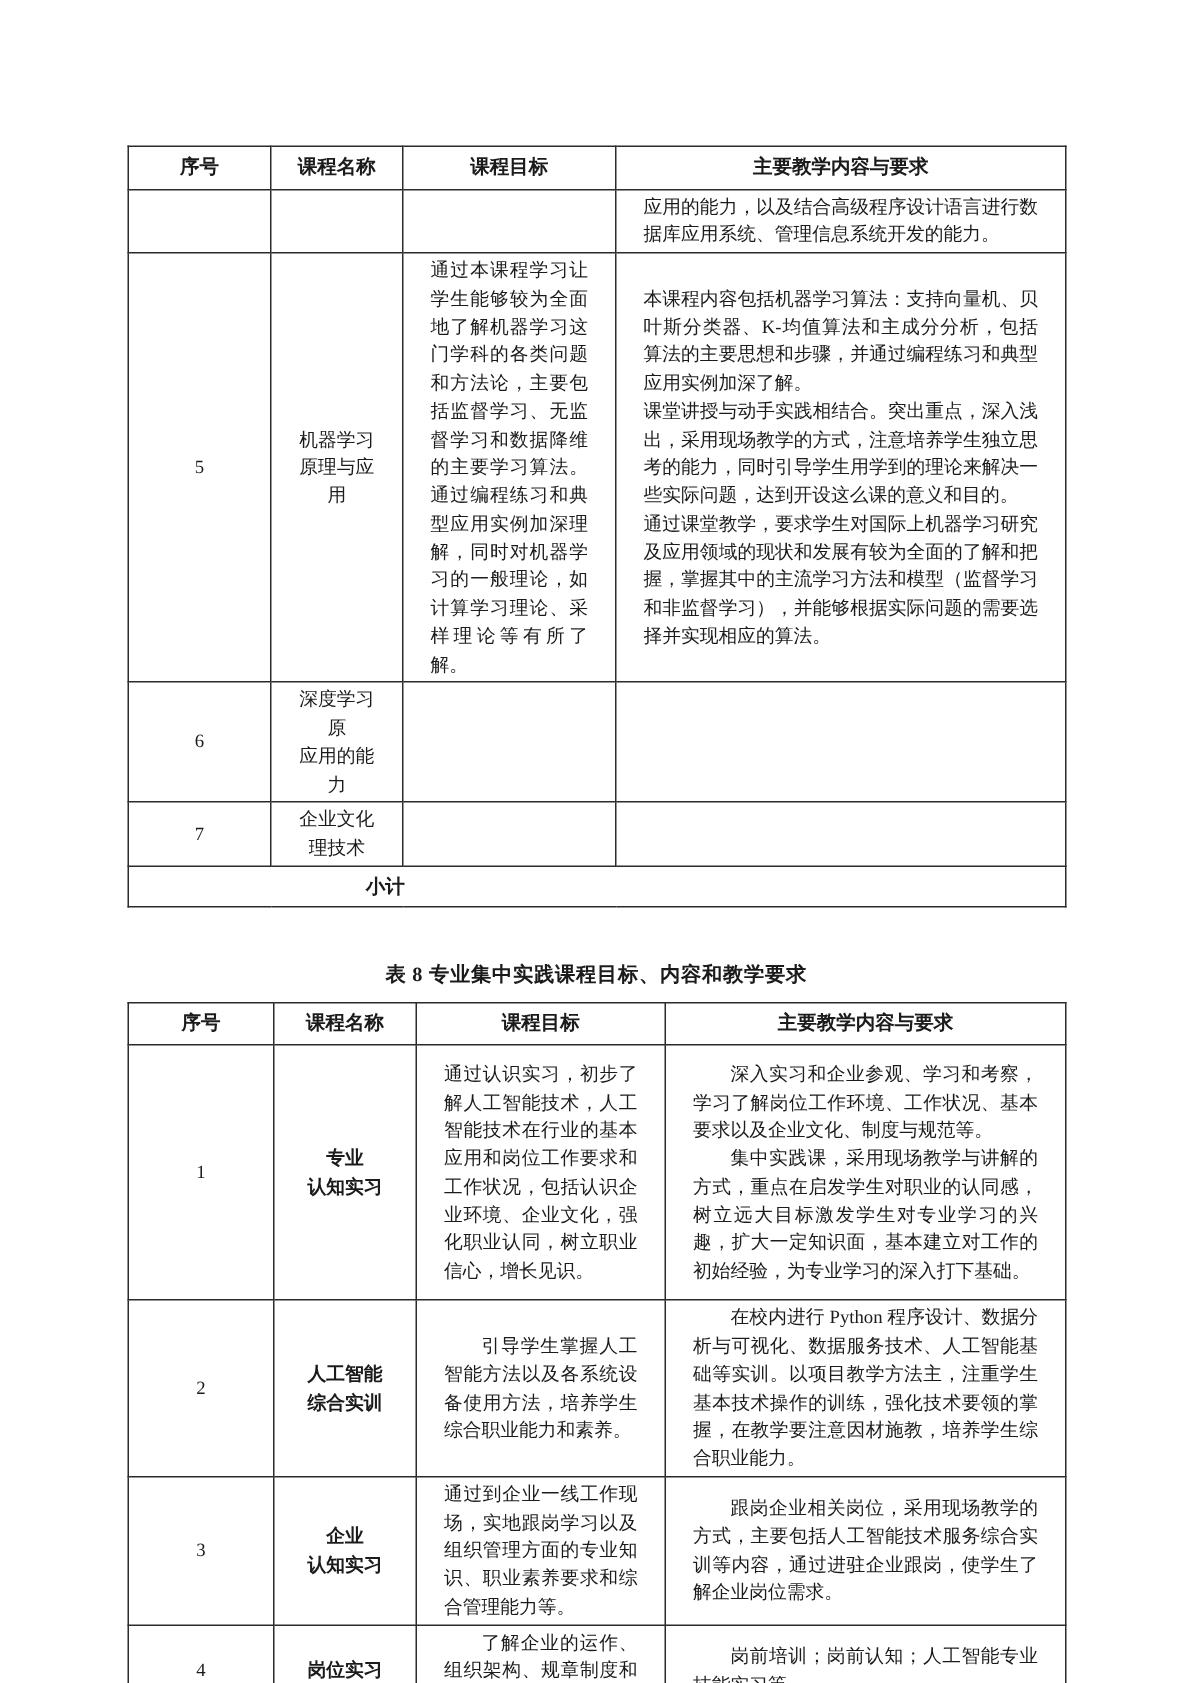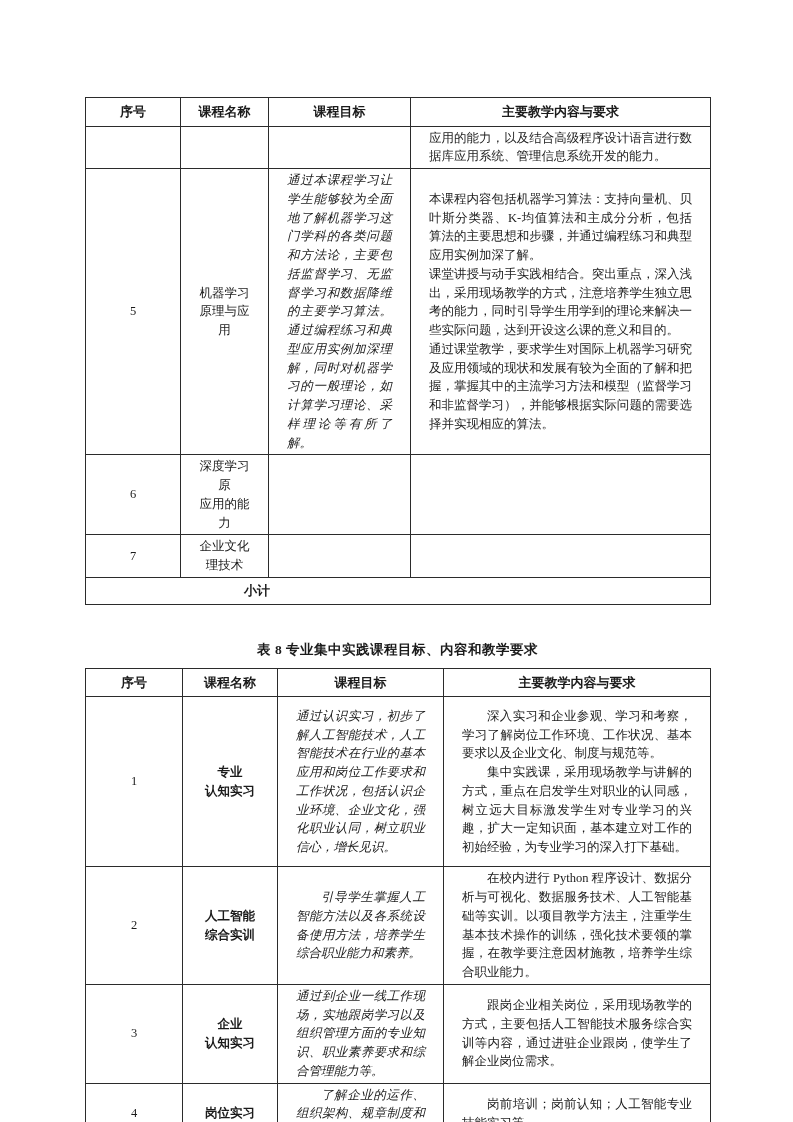--- a/index.html
+++ b/index.html
@@ -25,26 +25,27 @@
     line-height: 1.5;
     vertical-align: middle;
     box-sizing: border-box;
     word-break: break-all;
   }
   .doc-table th {
     font-weight: bold;
     text-align: center;
     font-size: 13px;
     padding: 4px 2px;
+    font-family: Liberation Mono, monospace;
   }
   .cell-serial { text-align: center; font-family: "Liberation Serif", serif; }
   .cell-name  { text-align: center; white-space: pre-line; padding: 2px 3px; }
   .cell-name.bold { font-weight: bold; margin-left: 24px; }
   .cell-obj, .cell-content { text-align: justify; }
-  .cell-obj { padding: 2px 4px; font-style: italic; }
+  .cell-obj { padding: 2px 4px; }
   .cell-content { padding: 3px 7px; }
   .cell-obj p, .cell-content p { margin: 0; }
   .indent { text-indent: 2em; }
   .subtotal-cell { padding: 3px 0; }
   .subtotal-inner { width: 52%; text-align: center; font-weight: bold; font-size: 13px; }
   .h-header { height: 28px; }
   .h-cont   { height: 38px; }
   .h-row5   { height: 260px; }
   .h-small  { height: 38px; }
   .h-sub    { height: 27px; }

